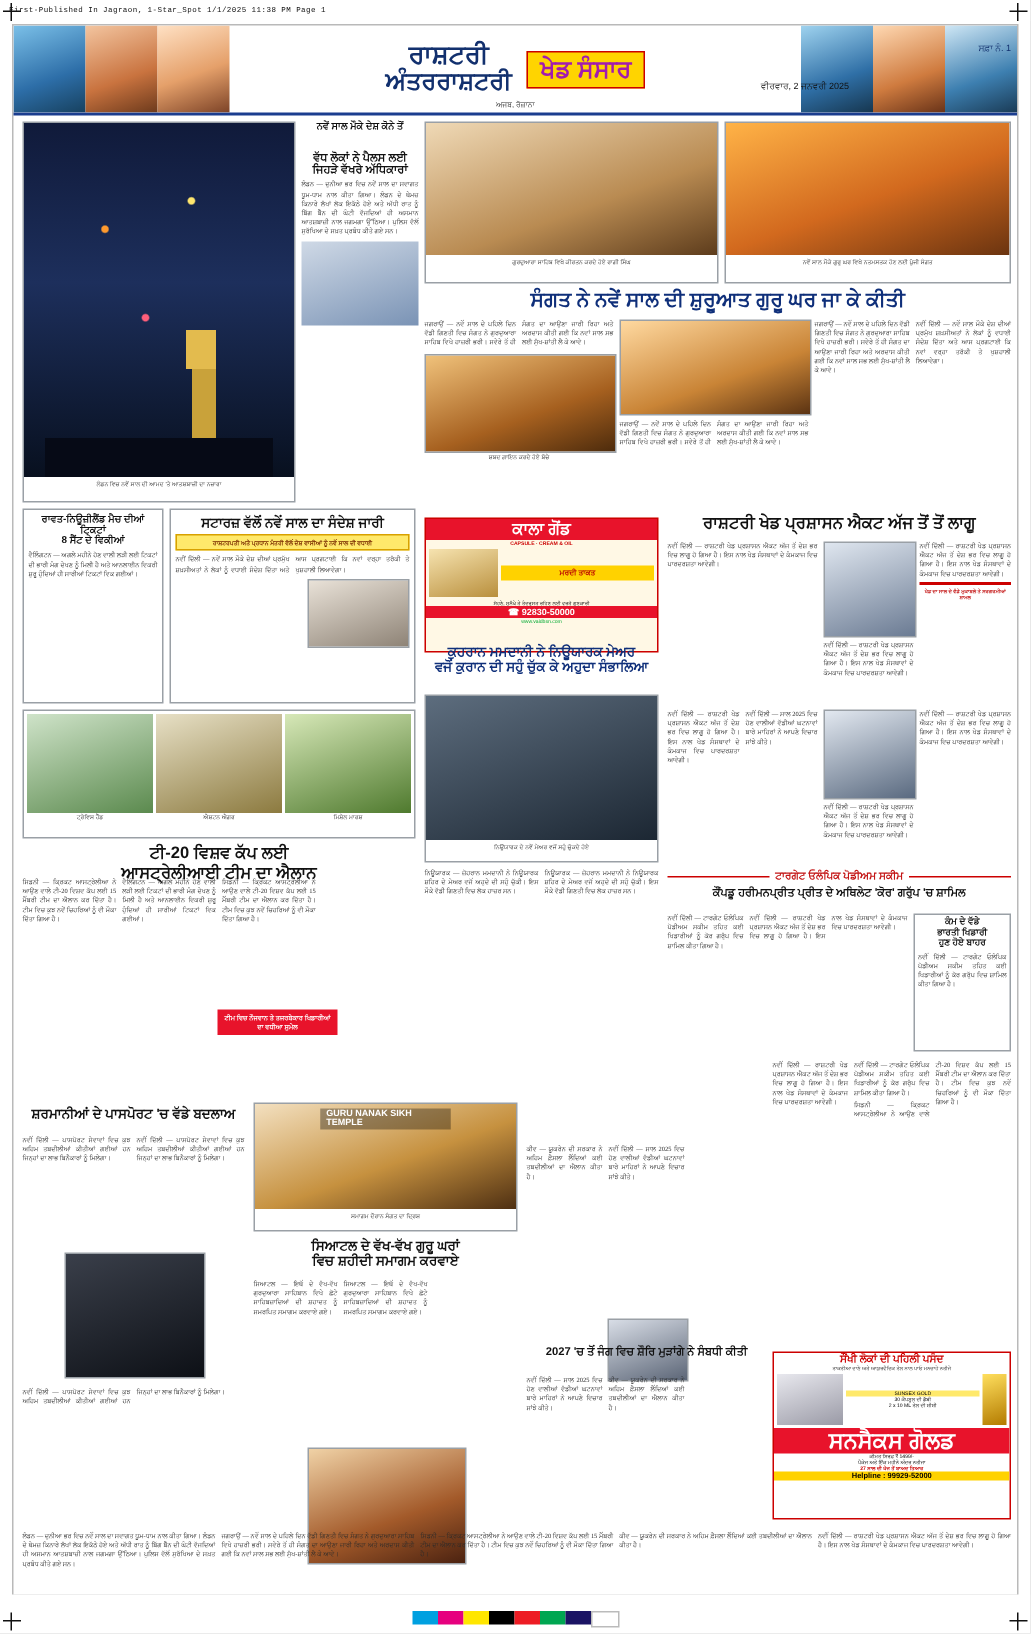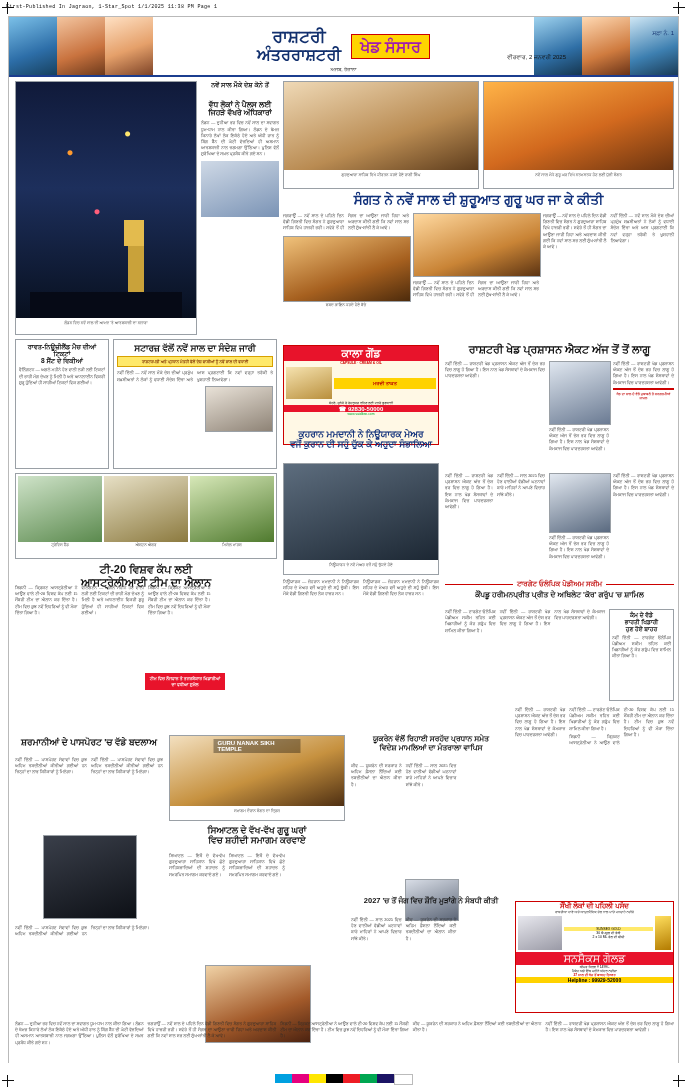--- a/index.html
+++ b/index.html
@@ -173,21 +173,21 @@
         <div class="title3">ਸਟਾਰਜ਼ ਵੱਲੋਂ ਨਵੇਂ ਸਾਲ ਦਾ ਸੰਦੇਸ਼ ਜਾਰੀ</div>
         <div class="yellowbox" style="margin:3px 0;padding:2px;">
           <div class="small center" style="color:#7a2b00;font-weight:bold;">ਰਾਸ਼ਟਰਪਤੀ ਅਤੇ ਪ੍ਰਧਾਨ ਮੰਤਰੀ ਵੱਲੋਂ ਦੇਸ਼ ਵਾਸੀਆਂ ਨੂੰ ਨਵੇਂ ਸਾਲ ਦੀ ਵਧਾਈ</div>
         </div>
         <div class="txt cols2">
             <p>ਨਵੀਂ ਦਿੱਲੀ — ਨਵੇਂ ਸਾਲ ਮੌਕੇ ਦੇਸ਼ ਦੀਆਂ ਪ੍ਰਮੁੱਖ ਸ਼ਖ਼ਸੀਅਤਾਂ ਨੇ ਲੋਕਾਂ ਨੂੰ ਵਧਾਈ ਸੰਦੇਸ਼ ਦਿੱਤਾ ਅਤੇ ਆਸ ਪ੍ਰਗਟਾਈ ਕਿ ਨਵਾਂ ਵਰ੍ਹਾ ਤਰੱਕੀ ਤੇ ਖੁਸ਼ਹਾਲੀ ਲਿਆਵੇਗਾ।</p>
           </div>
         <div class="photo rule" style="width:66px;height:44px;float:right;margin-top:2px;background:linear-gradient(160deg,#e9e2d8,#8e8376);"></div>
       </div>
 
-      <div class="b" style="left:274px;top:268px;width:156px;height:100px;border:1px solid #c00;overflow:hidden;background:#fff8e5;">
+      <div class="b" style="left:274px;top:268px;width:156px;height:90px;border:1px solid #c00;overflow:hidden;background:#fff8e5;">
         <div class="ad-red center" style="font-size:11px;font-weight:bold;padding:1px;">ਕਾਲਾ ਗੋਂਡ</div>
         <div class="center tiny" style="color:#c00;font-weight:bold;">CAPSULE · CREAM &amp; OIL</div>
         <div style="display:flex;align-items:center;gap:2px;padding:2px;">
           <div class="photo" style="width:46px;height:32px;background:linear-gradient(160deg,#f6e3b0,#b98f3c);"></div>
           <div class="ad-yellow center" style="flex:1;font-size:5px;font-weight:bold;color:#b00;padding:2px;">ਮਰਦੀ ਤਾਕਤ</div>
         </div>
         <div class="tiny center">ਸੋਹਣੇ, ਸੁਨੱਖੇ ਤੇ ਤੰਦਰੁਸਤ ਰਹਿਣ ਲਈ ਵਰਤੋ ਗੁਣਕਾਰੀ</div>
         <div class="ad-red center white" style="font-size:6px;font-weight:bold;">☎ 92830-50000</div>
         <div class="tiny center" style="color:#0a3;">www.vaidbsn.com</div>
       </div>
@@ -298,24 +298,20 @@
           </div>
       </div>
 
       <div class="b rule" style="left:160px;top:658px;width:176px;height:86px;overflow:hidden;">
         <div class="photo" style="height:70px;background:linear-gradient(160deg,#f3e0c0,#c6913f 55%,#4e2f12);">
           <div style="position:absolute;top:3px;left:50%;transform:translateX(-50%);font-size:6px;color:#fff;font-weight:bold;background:#00000055;padding:1px 4px;">GURU NANAK SIKH TEMPLE</div>
         </div>
         <div class="cap" style="padding:2px;">ਸਮਾਗਮ ਦੌਰਾਨ ਸੰਗਤ ਦਾ ਦ੍ਰਿਸ਼</div>
       </div>
 
-      <div class="b" style="left:342px;top:658px;width:160px;height:26px;">
-        <div class="title4" style="white-space:pre-line;">ਯੂਕਰੇਨ ਵੱਲੋਂ ਰਿਹਾਈ ਸਰਹੱਦ ਪ੍ਰਧਾਨ ਸਮੇਤ
-ਵਿਦੇਸ਼ ਮਾਮਲਿਆਂ ਦਾ ਮੰਤਰਾਲਾ ਵਾਪਿਸ</div>
-      </div>
       <div class="b" style="left:342px;top:686px;width:160px;height:120px;">
         <div class="txt cols3">
             <p>ਕੀਵ — ਯੂਕਰੇਨ ਦੀ ਸਰਕਾਰ ਨੇ ਅਹਿਮ ਫ਼ੈਸਲਾ ਲੈਂਦਿਆਂ ਕਈ ਤਬਦੀਲੀਆਂ ਦਾ ਐਲਾਨ ਕੀਤਾ ਹੈ।</p>
             <p>ਨਵੀਂ ਦਿੱਲੀ — ਸਾਲ 2025 ਵਿਚ ਹੋਣ ਵਾਲੀਆਂ ਵੱਡੀਆਂ ਘਟਨਾਵਾਂ ਬਾਰੇ ਮਾਹਿਰਾਂ ਨੇ ਆਪਣੇ ਵਿਚਾਰ ਸਾਂਝੇ ਕੀਤੇ।</p>
           </div>
         <div class="photo rule" style="width:52px;height:40px;position:absolute;left:54px;top:116px;background:linear-gradient(160deg,#d8dde6,#5c6677);"></div>
       </div>
 
       <div class="b" style="left:506px;top:630px;width:159px;height:190px;">
         <div class="txt cols3">
@@ -366,21 +362,21 @@
         <div class="tiny center" style="color:#222;">ਤਾਕਤੀਆ ਦਾਣੇ ਅਤੇ ਆਯੁਰਵੈਦਿਕ ਤੇਲ ਨਾਲ ਪਾਓ ਮਨਚਾਹੇ ਨਤੀਜੇ</div>
         <div style="display:flex;gap:2px;padding:2px;align-items:center;">
           <div class="photo" style="width:44px;height:34px;background:linear-gradient(160deg,#e8e8ee,#9a9aa6);"></div>
           <div style="flex:1;">
             <div class="tiny center" style="background:#ffe96b;">SUNSEX GOLD</div>
             <div class="tiny center">30 ਕੈਪਸੂਲ ਦੀ ਡੱਬੀ</div>
             <div class="tiny center">2 x 10 ML ਤੇਲ ਦੀ ਸ਼ੀਸ਼ੀ</div>
           </div>
           <div class="photo" style="width:16px;height:34px;background:linear-gradient(160deg,#ffdf5e,#b37b00);"></div>
         </div>
-        <div class="ad-red white center" style="font-size:11px;font-weight:normal;">ਸਨਸੈਕਸ ਗੋਲਡ</div>
+        <div class="ad-red white center" style="font-size:15px;font-weight:bold;">ਸਨਸੈਕਸ ਗੋਲਡ</div>
         <div class="tiny center">ਕੀਮਤ ਸਿਰਫ਼ ₹ 1499/-</div>
         <div class="tiny center">ਪੈਕੇਜ ਅਤੇ ਇੱਕ ਮਹੀਨੇ ਅੰਦਰ ਨਤੀਜਾ</div>
         <div class="tiny center" style="color:#c00;font-weight:bold;">27 ਸਾਲ ਦੀ ਖੋਜ ਤੋਂ ਬਾਅਦ ਤਿਆਰ</div>
         <div class="ad-yellow center" style="font-size:5px;font-weight:bold;">Helpline : 99929-52000</div>
       </div>
 
       <div class="b" style="left:6px;top:944px;width:659px;height:96px;">
         <div class="txt cols5">
           <p>ਲੰਡਨ — ਦੁਨੀਆ ਭਰ ਵਿਚ ਨਵੇਂ ਸਾਲ ਦਾ ਸਵਾਗਤ ਧੂਮ-ਧਾਮ ਨਾਲ ਕੀਤਾ ਗਿਆ। ਲੰਡਨ ਦੇ ਥੇਮਜ਼ ਕਿਨਾਰੇ ਲੱਖਾਂ ਲੋਕ ਇਕੱਠੇ ਹੋਏ ਅਤੇ ਅੱਧੀ ਰਾਤ ਨੂੰ ਬਿੱਗ ਬੈੱਨ ਦੀ ਘੰਟੀ ਵੱਜਦਿਆਂ ਹੀ ਅਸਮਾਨ ਆਤਸ਼ਬਾਜ਼ੀ ਨਾਲ ਜਗਮਗਾ ਉੱਠਿਆ। ਪੁਲਿਸ ਵੱਲੋਂ ਸੁਰੱਖਿਆ ਦੇ ਸਖ਼ਤ ਪ੍ਰਬੰਧ ਕੀਤੇ ਗਏ ਸਨ।</p>
           <p>ਜਗਰਾਉਂ — ਨਵੇਂ ਸਾਲ ਦੇ ਪਹਿਲੇ ਦਿਨ ਵੱਡੀ ਗਿਣਤੀ ਵਿਚ ਸੰਗਤ ਨੇ ਗੁਰਦੁਆਰਾ ਸਾਹਿਬ ਵਿਖੇ ਹਾਜ਼ਰੀ ਭਰੀ। ਸਵੇਰੇ ਤੋਂ ਹੀ ਸੰਗਤ ਦਾ ਆਉਣਾ ਜਾਰੀ ਰਿਹਾ ਅਤੇ ਅਰਦਾਸ ਕੀਤੀ ਗਈ ਕਿ ਨਵਾਂ ਸਾਲ ਸਭ ਲਈ ਸੁੱਖ-ਸ਼ਾਂਤੀ ਲੈ ਕੇ ਆਵੇ।</p>

